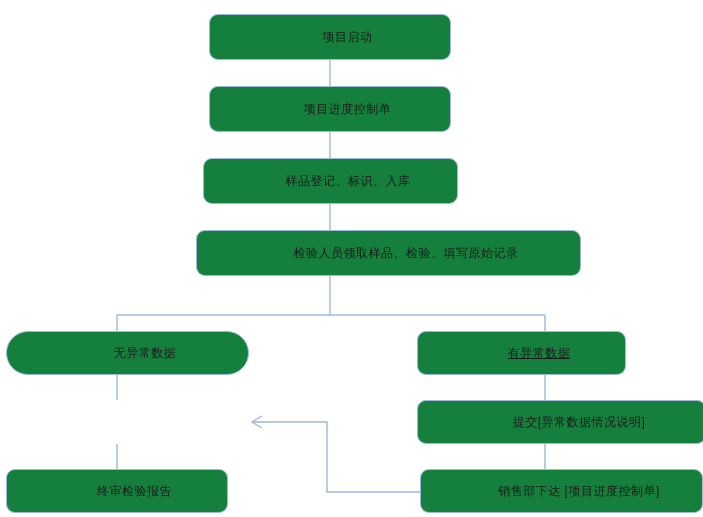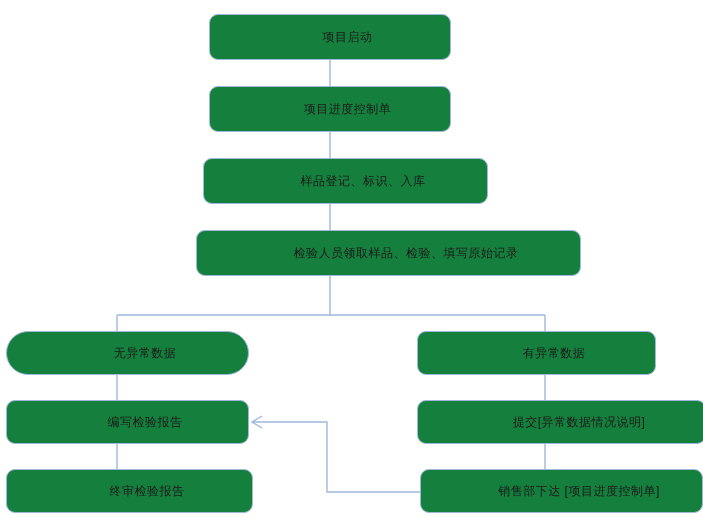--- a/index.html
+++ b/index.html
@@ -80,45 +80,42 @@
   </svg>
 
   <div class="node" style="left:209px; top:14px; width:242px; height:46px;">
     <span class="node-label">项目启动</span>
   </div>
 
   <div class="node" style="left:209px; top:86px; width:242px; height:46px;">
     <span class="node-label">项目进度控制单</span>
   </div>
 
-  <div class="node" style="left:203px; top:158px; width:285px; height:46px;">
+  <div class="node" style="left:203px; top:158px; width:255px; height:46px;">
     <span class="node-label">样品登记、标识、入库</span>
   </div>
 
   <div class="node" style="left:148px; top:230px; width:385px; height:46px;margin-left:48px;">
     <span class="node-label">检验人员领取样品、检验、填写原始记录</span>
   </div>
 
   <div class="node" style="left:6px; top:331px; width:243px; height:44px;border-radius:22px;">
     <span class="node-label">无异常数据</span>
   </div>
 
-  <div class="node" style="left:417px; top:331px; width:239px; height:44px;">
+  <div class="node" style="left:417px; top:331px; width:209px; height:44px;text-decoration:underline;">
     <span class="node-label">有异常数据</span>
   </div>
 
-  <div class="node" style="left:6px; top:400px; width:243px; height:44px;">
-    <span class="node-label">编写检验报告</span>
-  </div>
 
   <div class="node" style="left:417px; top:400px; width:289px; height:44px;">
     <span class="node-label">提交[异常数据情况说明]</span>
   </div>
 
-  <div class="node" style="left:6px; top:469px; width:247px; height:44px;">
+  <div class="node" style="left:6px; top:469px; width:222px; height:44px;">
     <span class="node-label">终审检验报告</span>
   </div>
 
   <div class="node" style="left:420px; top:469px; width:283px; height:44px;text-align:center;">
     <span class="node-label">销售部下达 [项目进度控制单]</span>
   </div>
 
 </div>
 
 </body></html>

